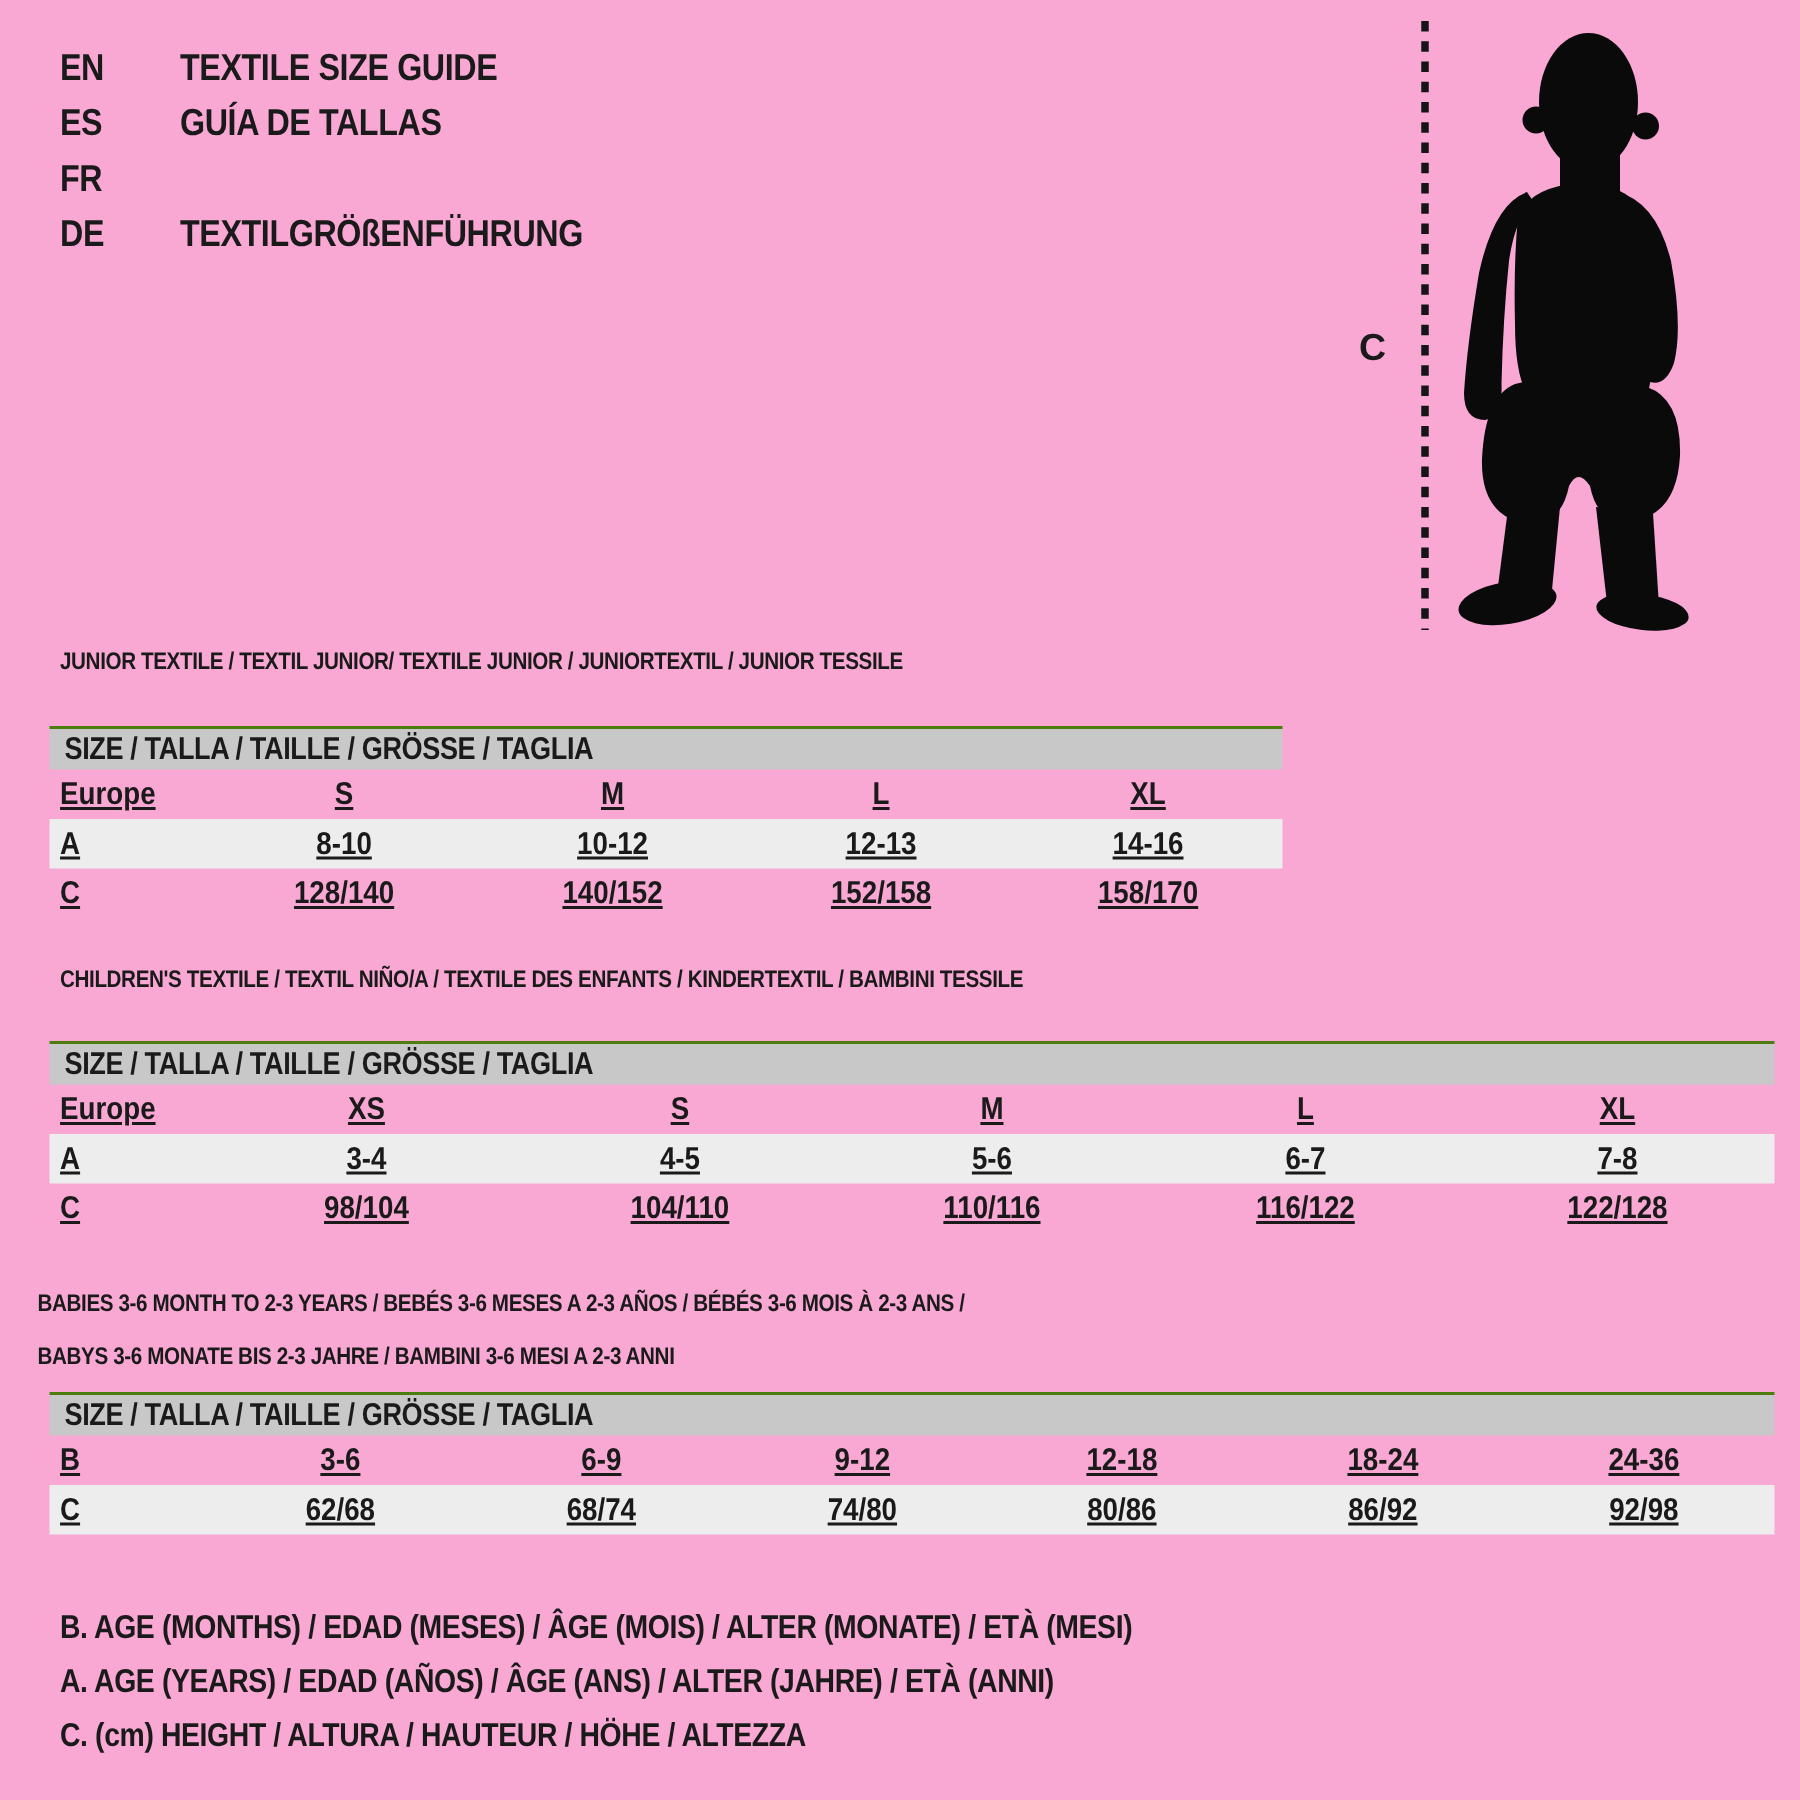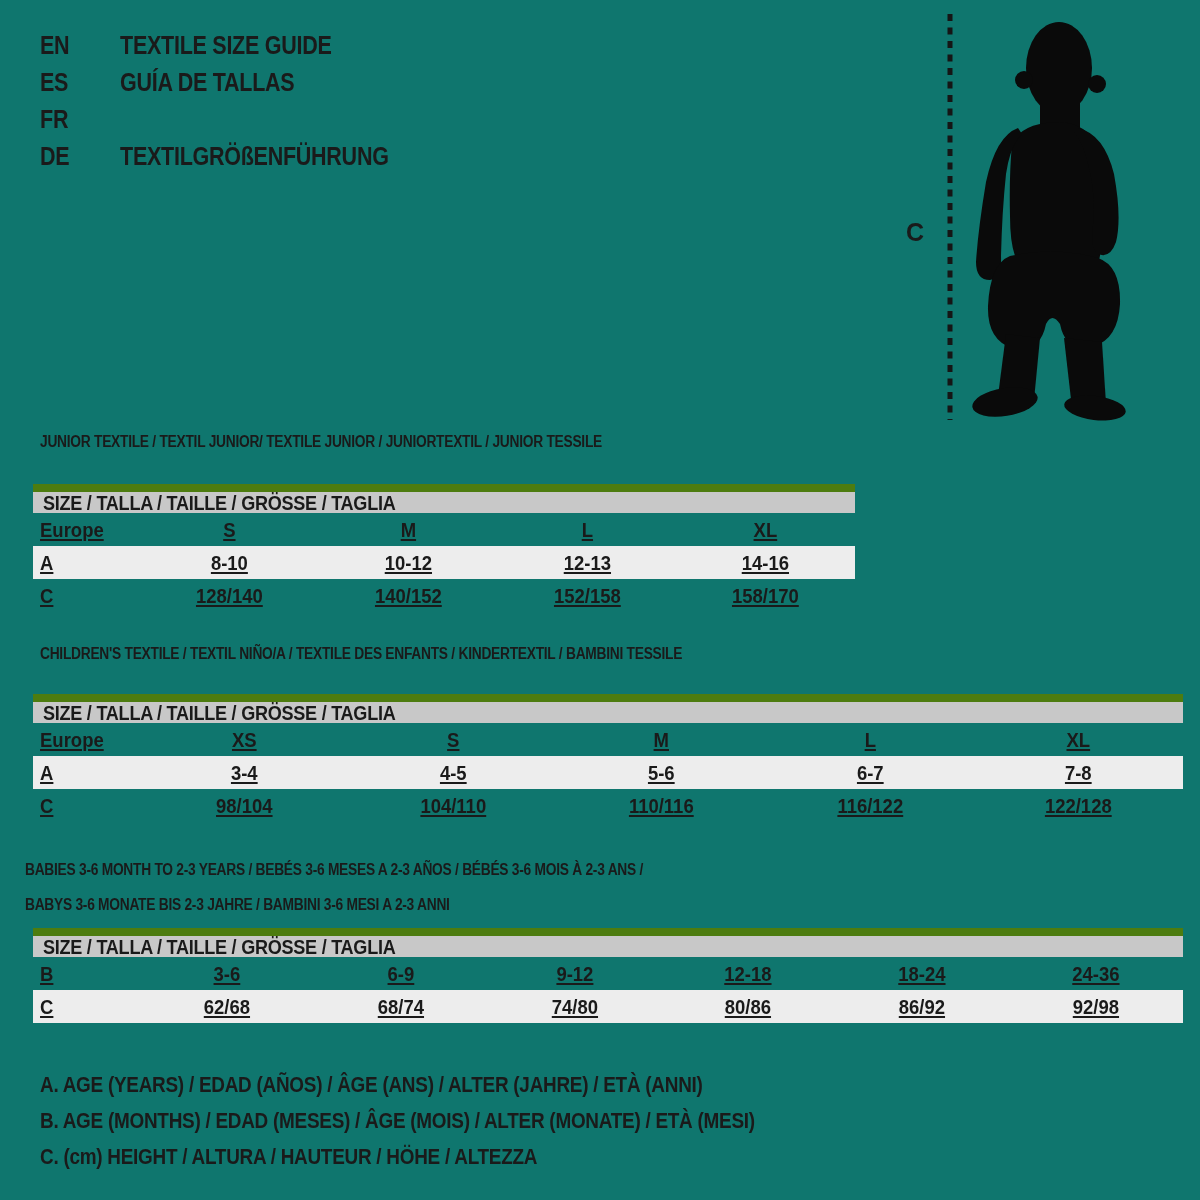--- a/index.html
+++ b/index.html
@@ -1,20 +1,20 @@
 <!DOCTYPE html>
 <html><head>
 <meta charset="utf-8">
 <style>
   html, body { margin: 0; padding: 0; background: #ffffff; }
   #page {
     position: relative;
     width: 1200px;
     height: 1200px;
-    background: #0f766e;
+    background: #f9a8d4;
     overflow: hidden;
     font-family: "Liberation Sans", "DejaVu Sans", sans-serif;
     font-weight: 700;
     color: #1a1a1a;
   }
   .abs { position: absolute; }
 
   
   .cx {
     display: inline-block;
@@ -31,21 +31,21 @@
   .lang-title { }
 
   
   .sec-title { font-size: 16px; }
 
   
   .table { position: absolute; left: 33px; }
   .thead {
     height: 29px;
     background: #c8c8c8;
-    border-top: 8px solid #4d7c0f;
+    border-top: 2px solid #4d7c0f;
     box-sizing: border-box;
     display: flex;
     align-items: center;
     padding-left: 10px;
     font-size: 21px;
   }
   .trow { display: flex; align-items: center; height: 33px; font-size: 21px; text-decoration: underline; }
   .trow.alt { background: #ededed; }
   .tlabel {
     width: 107px;
@@ -201,23 +201,23 @@
       <span class="tcell">68/74</span>
       <span class="tcell">74/80</span>
       <span class="tcell">80/86</span>
       <span class="tcell">86/92</span>
       <span class="tcell">92/98</span>
     </div>
   </div>
 
   <div class="abs" style="left:40px; top:1067px;">
     <div class="legend-line">
+      <span class="cx">B. AGE (MONTHS) / EDAD (MESES) / ÂGE (MOIS) / ALTER (MONATE) / ETÀ (MESI)</span>
+    </div>
+    <div class="legend-line">
       <span class="cx">A. AGE (YEARS) / EDAD (AÑOS) / ÂGE (ANS) / ALTER (JAHRE) / ETÀ (ANNI)</span>
-    </div>
-    <div class="legend-line">
-      <span class="cx">B. AGE (MONTHS) / EDAD (MESES) / ÂGE (MOIS) / ALTER (MONATE) / ETÀ (MESI)</span>
     </div>
     <div class="legend-line">
       <span class="cx">C. (cm) HEIGHT / ALTURA / HAUTEUR / HÖHE / ALTEZZA</span>
     </div>
   </div>
 
 </div>
 
 </body></html>

